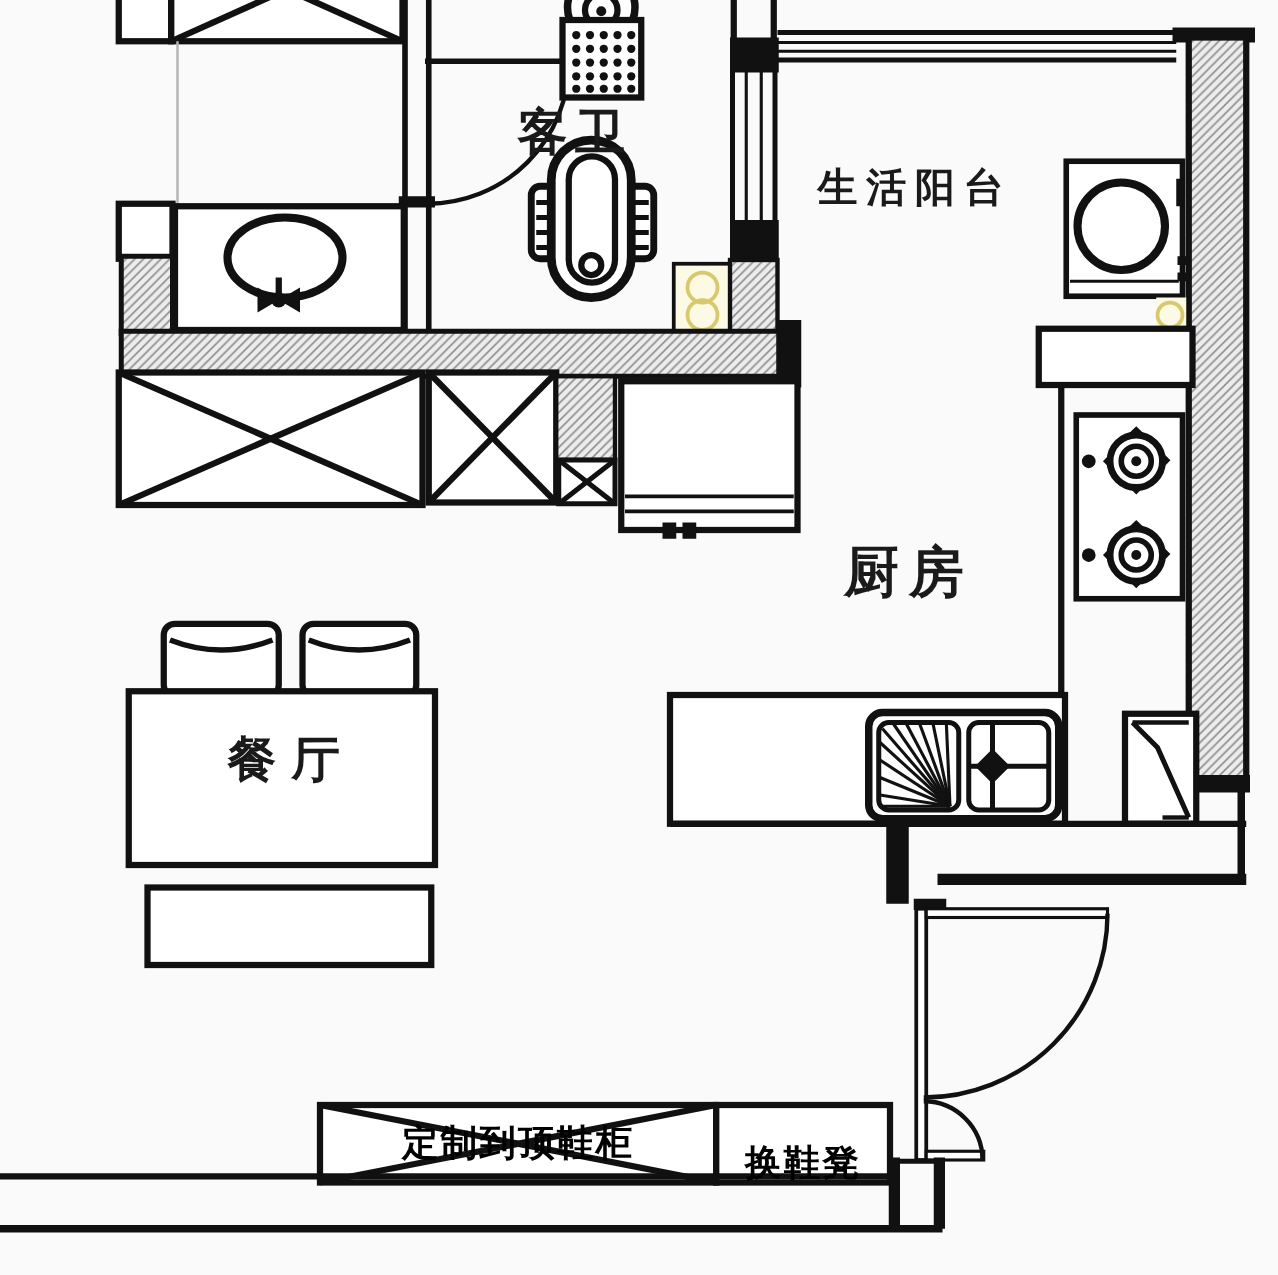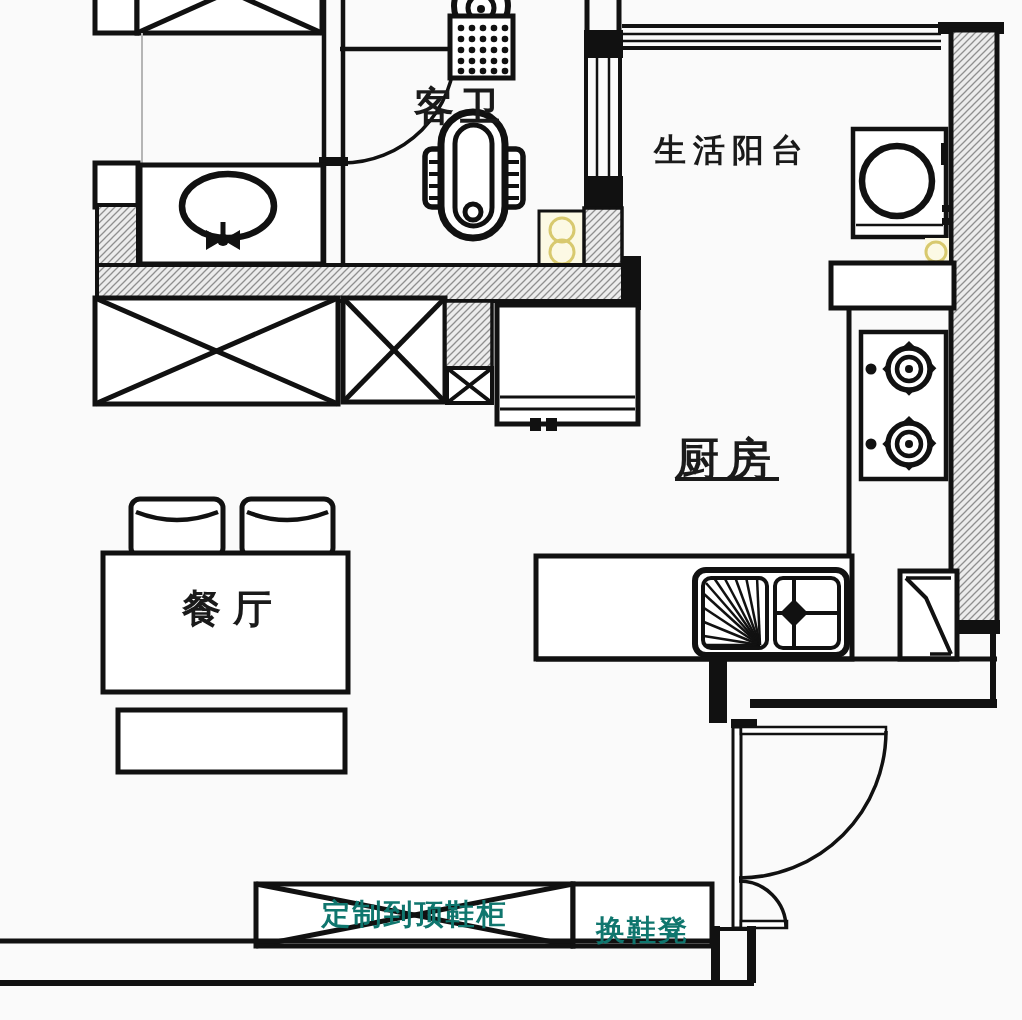--- a/index.html
+++ b/index.html
@@ -8,25 +8,25 @@
     background:#fafafa;
     font-family:"Liberation Sans","DejaVu Sans",sans-serif;
   }
   #plan-svg{position:absolute;left:0;top:0;}
   .room-label{
     position:absolute;color:#1a1a1a;font-weight:600;line-height:1;
     white-space:nowrap;user-select:none;
   }
   .lbl-bath{left:414px;top:86px;font-size:40px;letter-spacing:6px;}
   .lbl-balcony{left:654px;top:114px;font-size:32px;letter-spacing:7px;margin-top:20px;}
-  .lbl-kitchen{left:675px;top:437px;font-size:44px;letter-spacing:8px;text-decoration:underline;}
+  .lbl-kitchen{left:675px;top:437px;font-size:44px;letter-spacing:8px;}
   .lbl-dining{left:182px;top:589px;font-size:39px;letter-spacing:12px;}
   .anno-label{
     position:absolute;display:flex;align-items:center;justify-content:center;
-    color:#0f766e;font-weight:600;font-size:29px;letter-spacing:2px;
+    color:#000000;font-weight:600;font-size:29px;letter-spacing:2px;
     white-space:nowrap;user-select:none;
   }
   .lbl-shoecab{left:256px;top:884px;width:317px;height:62px;}
   .lbl-stool{left:573px;top:900px;width:139px;height:62px;}
 </style>
 </head>
 <body>
 
 <svg id="plan-svg" width="1022" height="1020" viewBox="0 0 1022 1020">
   <defs>

